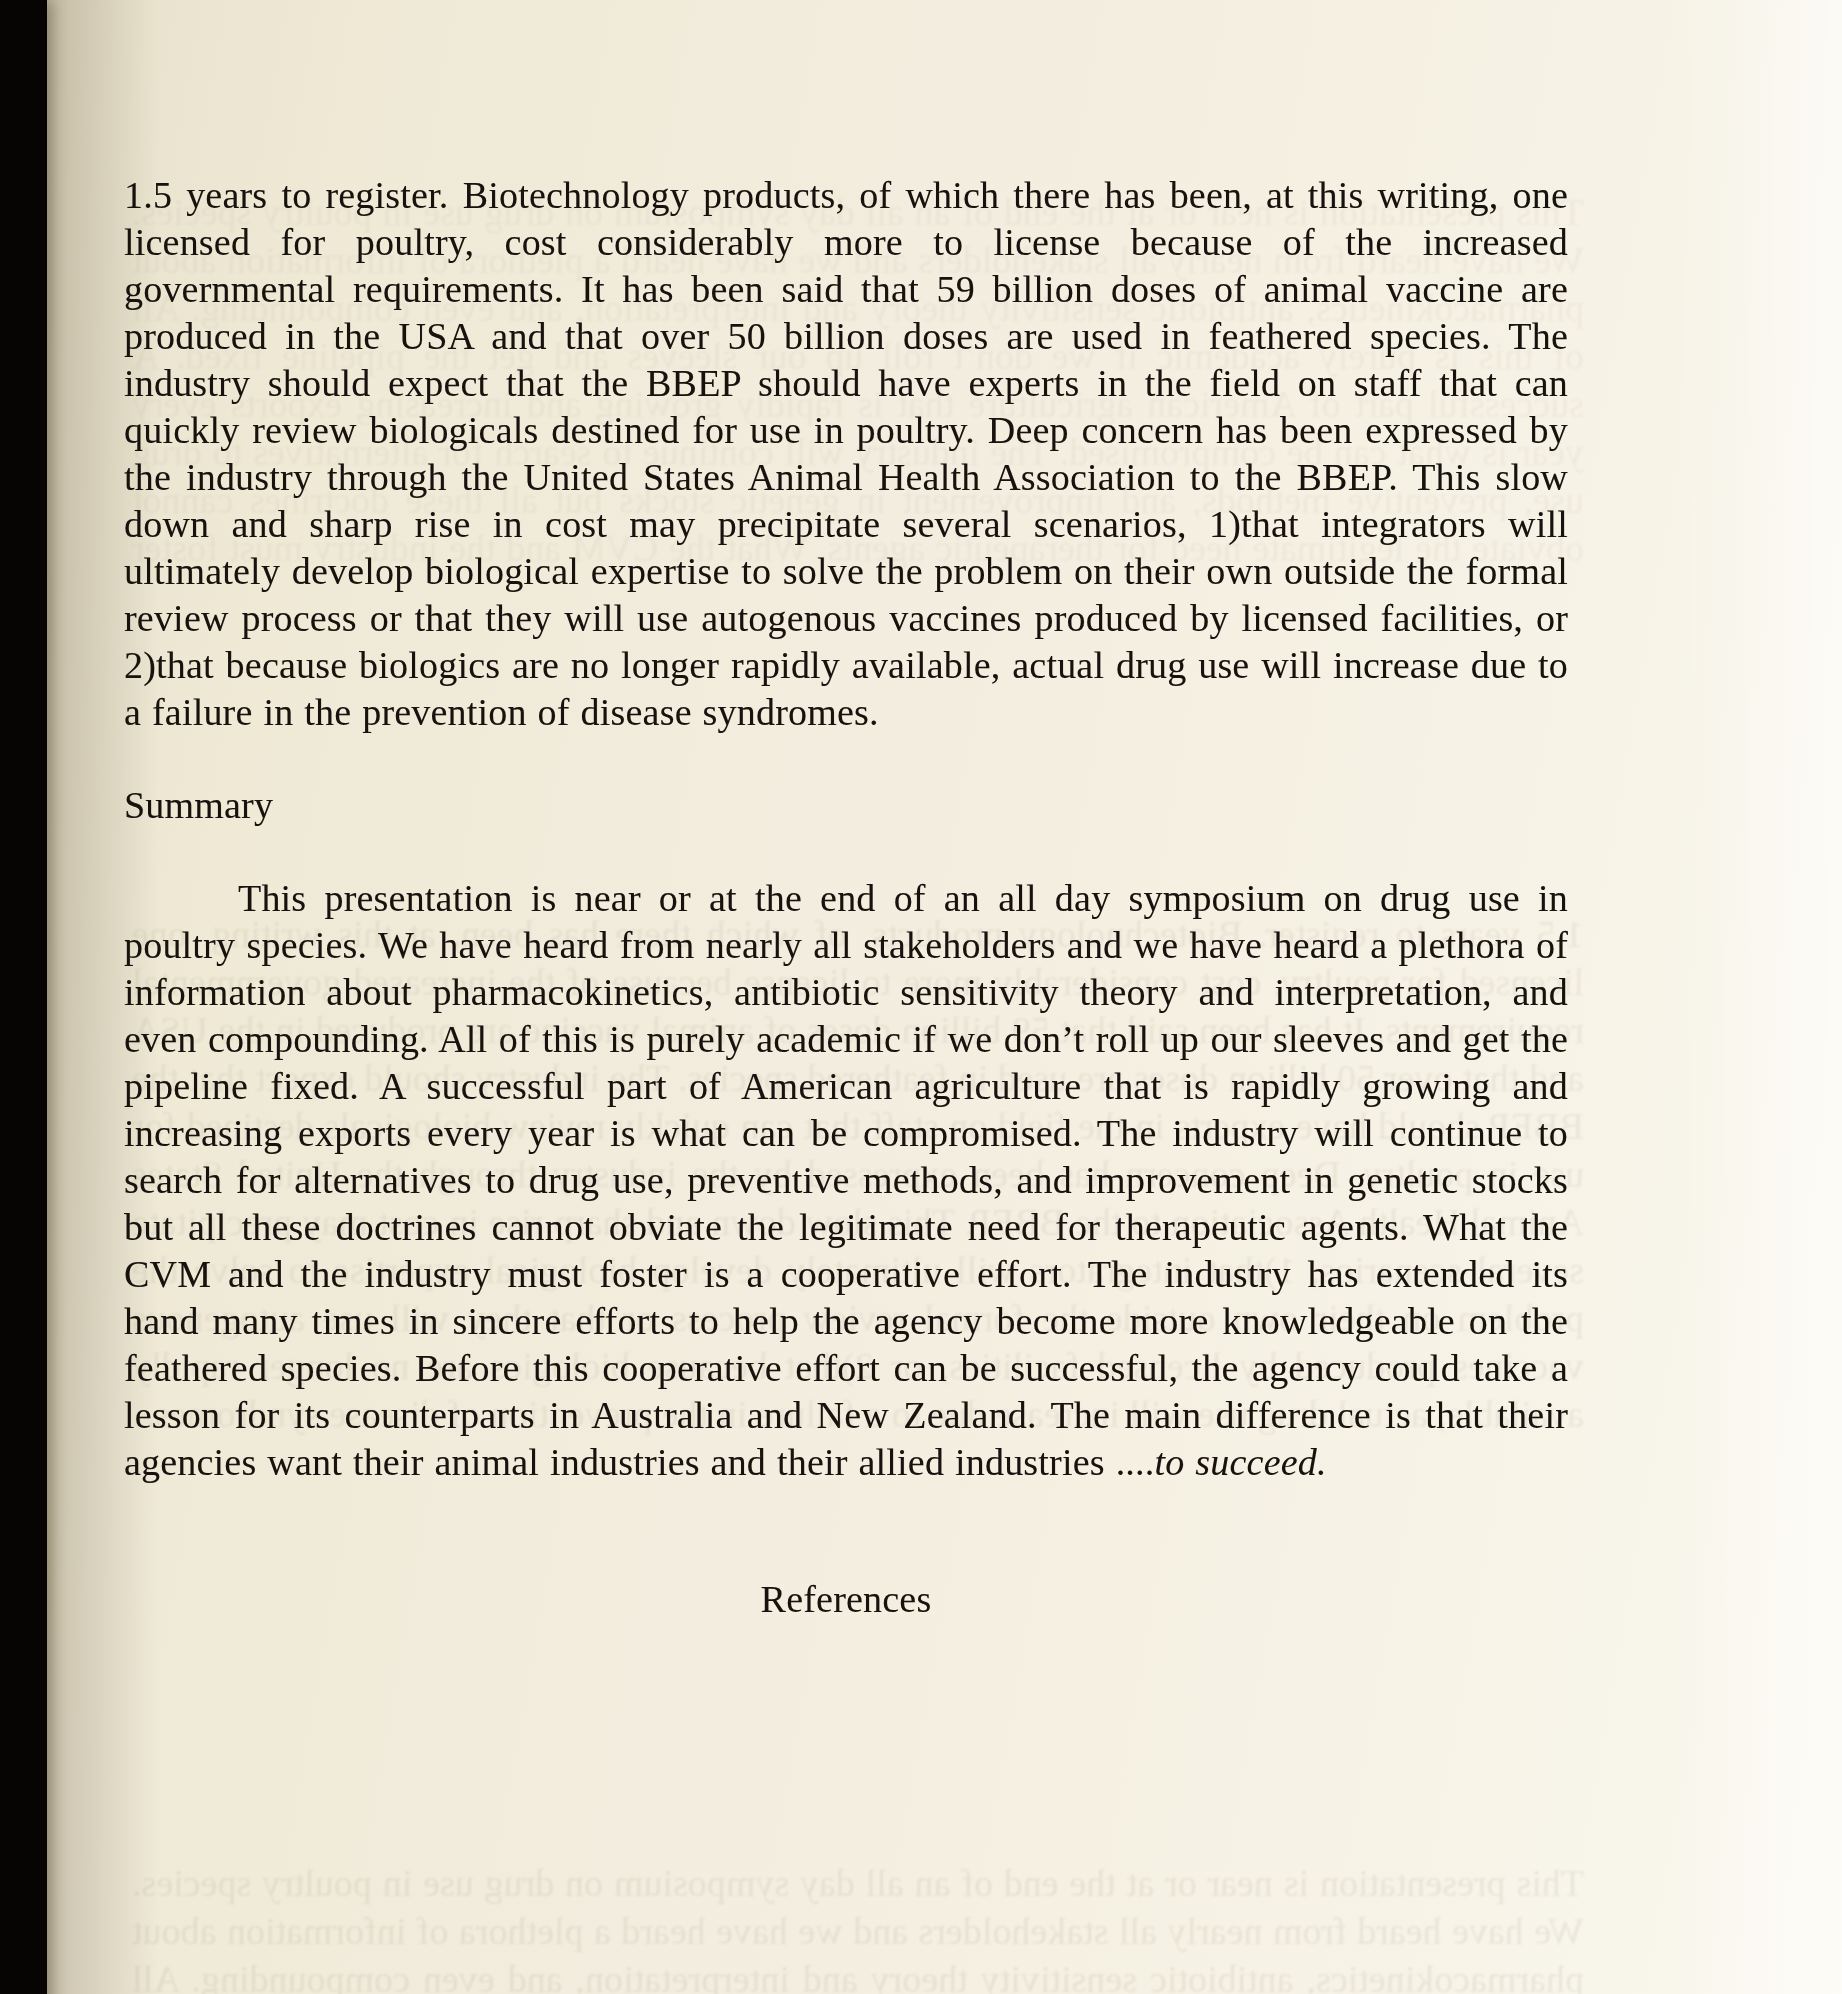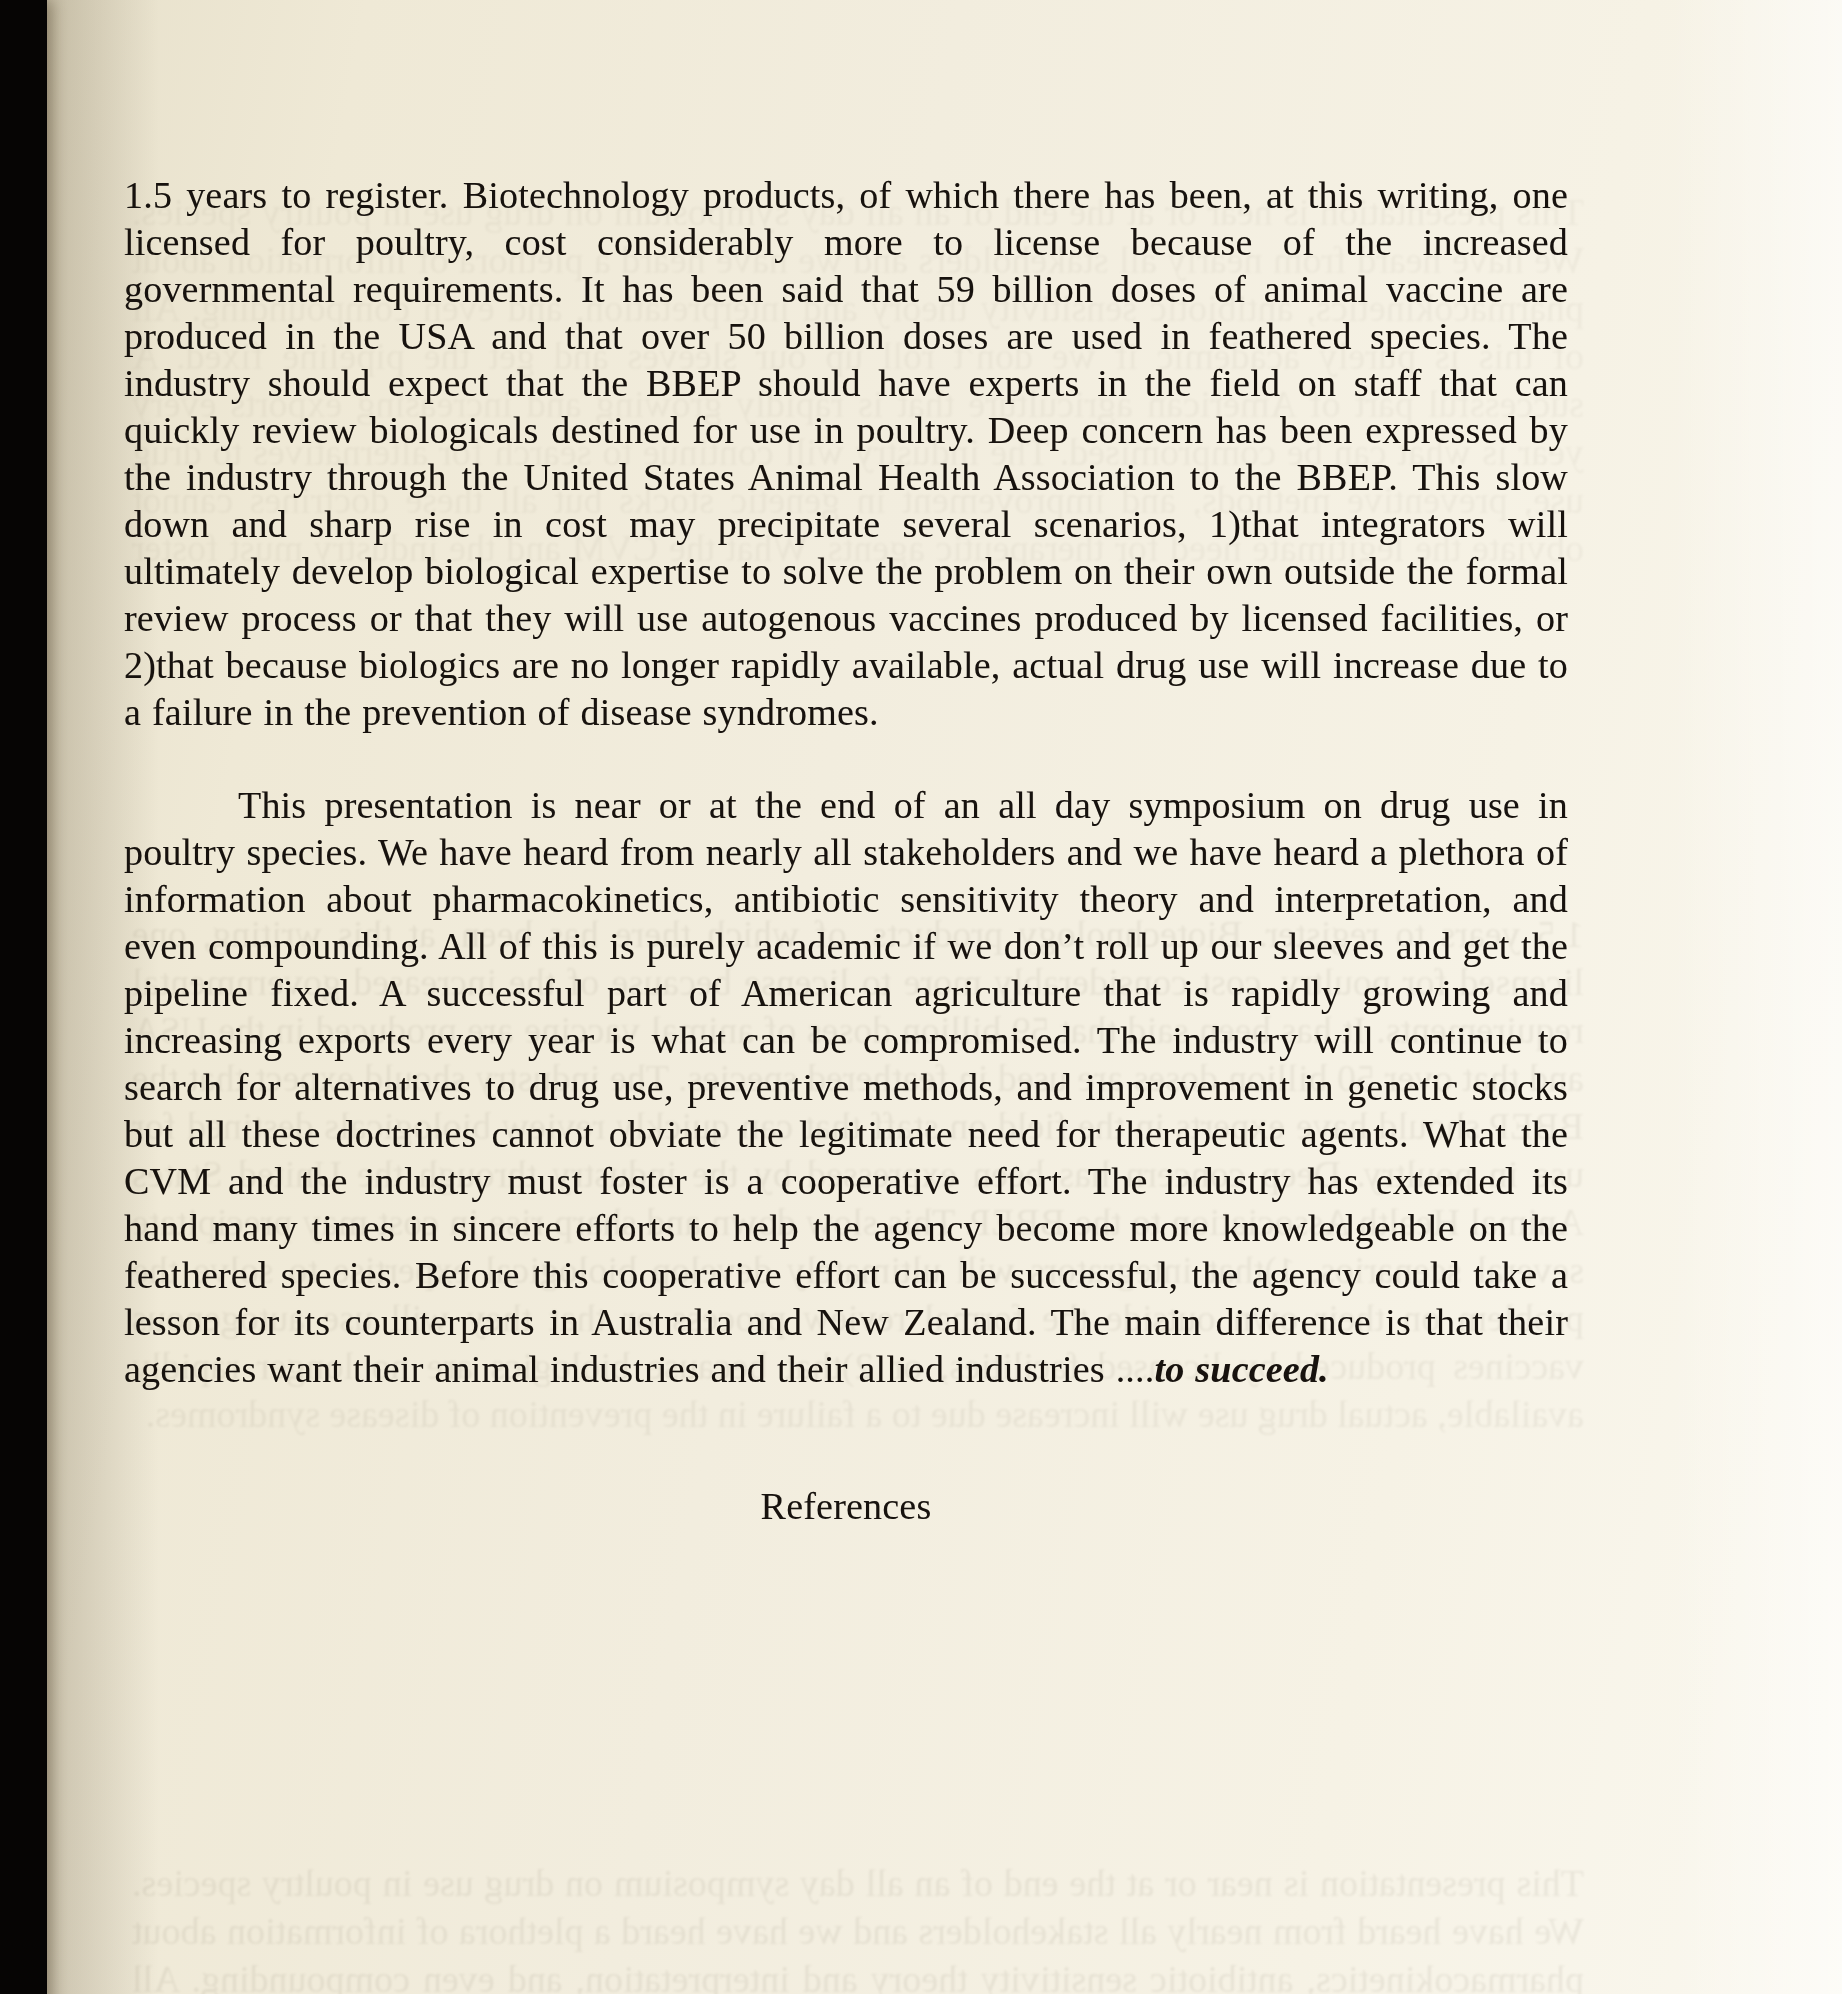--- a/index.html
+++ b/index.html
@@ -33,21 +33,21 @@
     letter-spacing: 0.2px; word-spacing: 1.2px;
     text-align: justify;
     text-shadow: 0.2px 0.2px 0 rgba(24,18,12,0.22);
   }
   .text-block p { margin: 0; }
   .para-intro   { margin-bottom: 46px !important; }
   .heading      { font-size: 38px; line-height: 47px; margin: 0 0 46px 0; }
   .heading-ref  { text-align: center; margin-top: 0; }
   .para-summary { margin-bottom: 90px !important; text-indent: 114px; }
   .para-ref1    { margin-bottom: 47px !important; }
-  .bi { font-weight: bold; font-style: italic; }
+  .bi { font-weight: normal; font-style: italic; }
   .it { font-style: italic; }
   .ghost {
     position: absolute; left: 132px; width: 1452px; z-index: 1;
     transform: scaleX(-1);
     color: #6d6450;
     font-size: 38px; line-height: 48px; text-align: justify;
     filter: blur(1.2px);
     overflow: hidden;
     pointer-events: none;
   }
@@ -66,20 +66,21 @@
   <div class="right-light"></div>
 
   <div class="ghost ghost-1">This presentation is near or at the end of an all day symposium on drug use in poultry species. We have heard from nearly all stakeholders and we have heard a plethora of information about pharmacokinetics, antibiotic sensitivity theory and interpretation, and even compounding. All of this is purely academic if we don’t roll up our sleeves and get the pipeline fixed. A successful part of American agriculture that is rapidly growing and increasing exports every year is what can be compromised. The industry will continue to search for alternatives to drug use, preventive methods, and improvement in genetic stocks but all these doctrines cannot obviate the legitimate need for therapeutic agents. What the CVM and the industry must foster is a cooperative effort. The industry has extended its hand many times in sincere efforts to help the agency become more knowledgeable on the feathered species. Before this cooperative effort can be successful, the agency could take a lesson for its counterparts in Australia and New Zealand. The main difference is that their agencies want their animal industries and their allied industries ....</div>
   <div class="ghost ghost-2">1.5 years to register. Biotechnology products, of which there has been, at this writing, one licensed for poultry, cost considerably more to license because of the increased governmental requirements. It has been said that 59 billion doses of animal vaccine are produced in the USA and that over 50 billion doses are used in feathered species. The industry should expect that the BBEP should have experts in the field on staff that can quickly review biologicals destined for use in poultry. Deep concern has been expressed by the industry through the United States Animal Health Association to the BBEP. This slow down and sharp rise in cost may precipitate several scenarios, 1)that integrators will ultimately develop biological expertise to solve the problem on their own outside the formal review process or that they will use autogenous vaccines produced by licensed facilities, or 2)that because biologics are no longer rapidly available, actual drug use will increase due to a failure in the prevention of disease syndromes.</div>
   <div class="ghost ghost-3">This presentation is near or at the end of an all day symposium on drug use in poultry species. We have heard from nearly all stakeholders and we have heard a plethora of information about pharmacokinetics, antibiotic sensitivity theory and interpretation, and even compounding. All of this is purely academic if we don’t roll up our sleeves and get the pipeline fixed. A successful part of American agriculture that is rapidly growing and increasing exports every year is what can be compromised. The industry will continue to search for alternatives to drug use, preventive methods, and improvement in genetic stocks but all these doctrines cannot obviate the legitimate need for therapeutic agents. What the CVM and the industry must foster is a cooperative effort. The industry has extended its hand many times in sincere efforts to help the agency become more knowledgeable on the feathered species. Before this cooperative effort can be successful, the agency could take a lesson for its counterparts in Australia and New Zealand. The main difference is that their agencies want their animal industries and their allied industries ....</div>
 
   <div class="text-block">
 
     <p class="para-intro">1.5 years to register. Biotechnology products, of which there has been, at this writing, one licensed for poultry, cost considerably more to license because of the increased governmental requirements. It has been said that 59 billion doses of animal vaccine are produced in the USA and that over 50 billion doses are used in feathered species. The industry should expect that the BBEP should have experts in the field on staff that can quickly review biologicals destined for use in poultry. Deep concern has been expressed by the industry through the United States Animal Health Association to the BBEP. This slow down and sharp rise in cost may precipitate several scenarios, 1)that integrators will ultimately develop biological expertise to solve the problem on their own outside the formal review process or that they will use autogenous vaccines produced by licensed facilities, or 2)that because biologics are no longer rapidly available, actual drug use will increase due to a failure in the prevention of disease syndromes.</p>
 
+    <div class="heading">Summary</div>
 
     <p class="para-summary"><span>This presentation is near or at the end of an all day symposium on drug use in poultry species. We have heard from nearly all stakeholders and we have heard a plethora of information about pharmacokinetics, antibiotic sensitivity theory and interpretation, and even compounding. All of this is purely academic if we don’t roll up our sleeves and get the pipeline fixed. A successful part of American agriculture that is rapidly growing and increasing exports every year is what can be compromised. The industry will continue to search for alternatives to drug use, preventive methods, and improvement in genetic stocks but all these doctrines cannot obviate the legitimate need for therapeutic agents. What the CVM and the industry must foster is a cooperative effort. The industry has extended its hand many times in sincere efforts to help the agency become more knowledgeable on the feathered species. Before this cooperative effort can be successful, the agency could take a lesson for its counterparts in Australia and New Zealand. The main difference is that their agencies want their animal industries and their allied industries ....</span><span class="bi">to succeed.</span></p>
 
     <div class="heading heading-ref">References</div>
 
 
 
   </div>
 
 </div>

